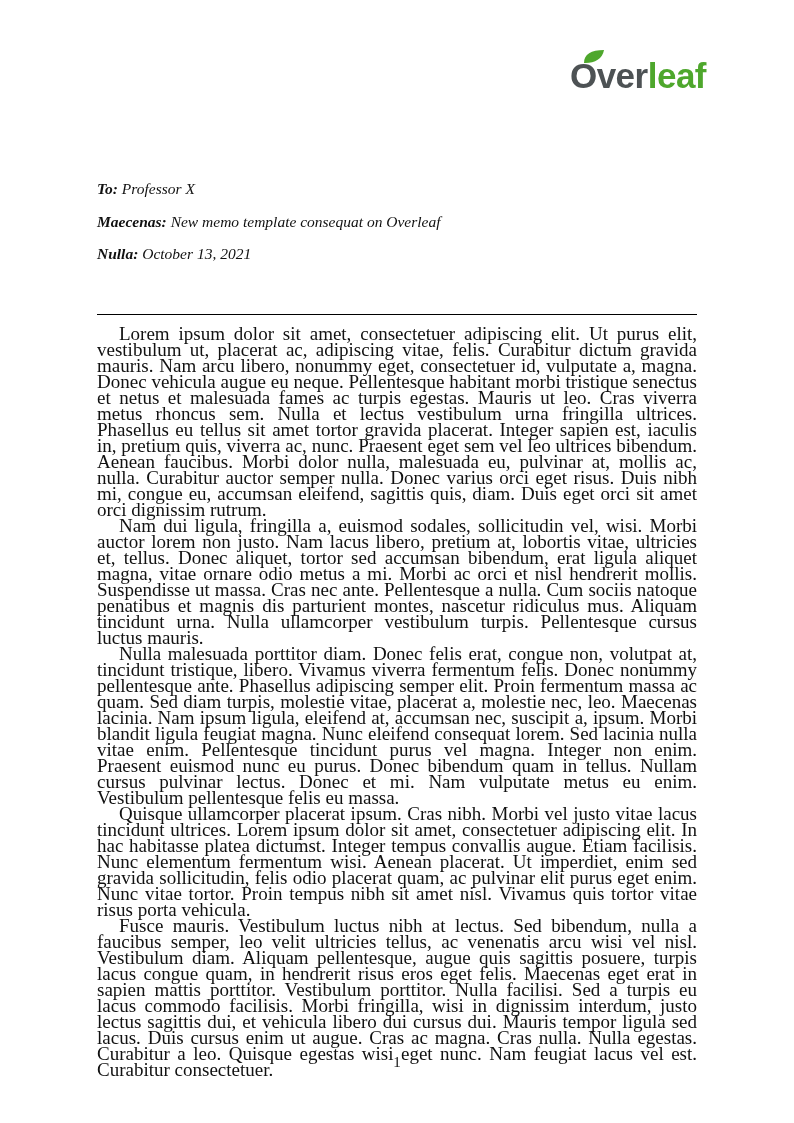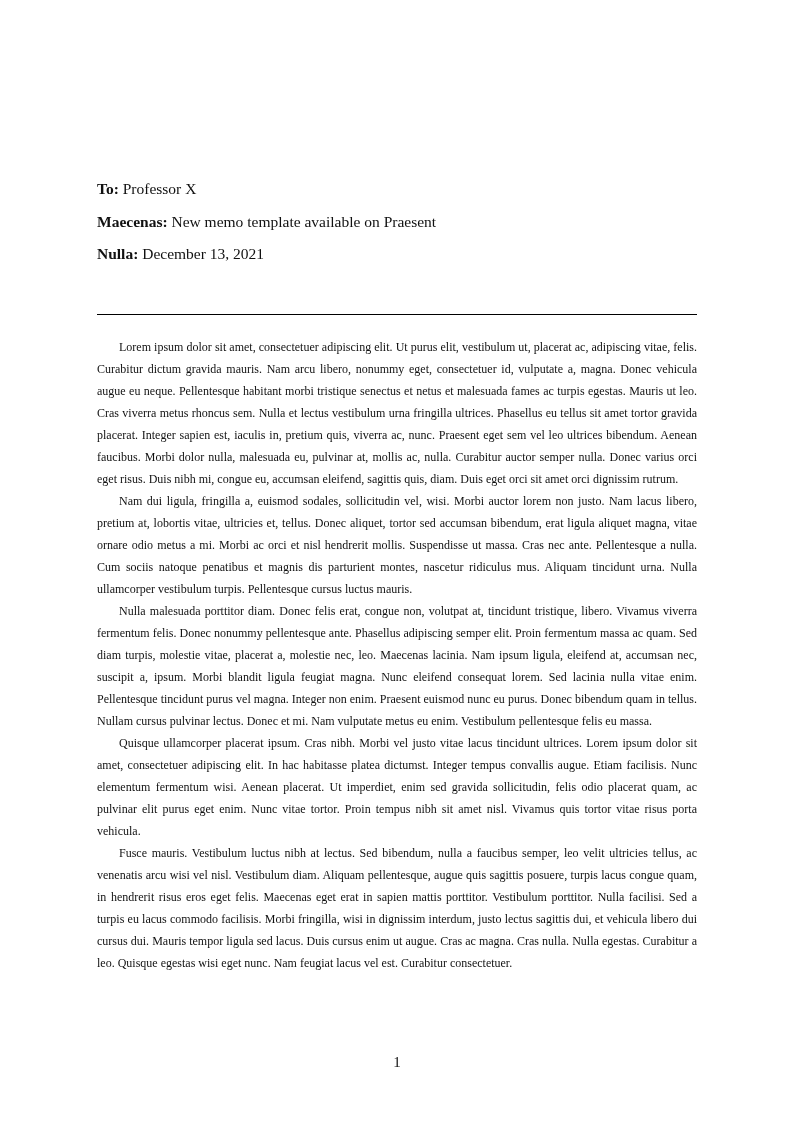--- a/index.html
+++ b/index.html
@@ -50,20 +50,21 @@
   .memo-header {
     position: absolute;
     top: 180px;
     left: 97px;
     width: 600px;
     font-size: 15.5px;
     line-height: 1.2;
   }
   .memo-field {
     margin: 0 0 14px 0;
+    font-style: italic;
   }
   .memo-label {
     font-weight: 700;
   }
   .memo-value {
     font-weight: 400;
   }
 
   
   .rule {
@@ -73,25 +74,25 @@
     width: 600px;
     height: 0;
     border: none;
     border-top: 1.7px solid #000000;
     margin: 0;
   }
 
   
   .body-text {
     position: absolute;
-    top: 336px;
+    top: 326px;
     left: 97px;
     width: 600px;
-    font-size: 12px;
-    line-height: 22px;
+    font-size: 19px;
+    line-height: 16px;
     text-align: justify;
     hyphens: auto;
     -webkit-hyphens: auto;
   }
   .body-text p {
     margin: 0;
     text-indent: 22px;
   }
 
   
@@ -102,33 +103,41 @@
     width: 100%;
     text-align: center;
     font-size: 15px;
   }
 </style>
 </head>
 <body>
 
 <div class="page">
 
+  <div class="logo">
+    <span class="logo-o-wrap">
+      <span class="logo-o">O</span>
+      <svg class="leaf-icon" width="22" height="15" viewBox="0 0 22 15" aria-hidden="true">
+        <path d="M1 14 C1 5 8 1 21 1 C19.5 10 11 14.5 1 14 Z" fill="currentColor"></path>
+      </svg>
+    </span><span class="logo-ver">ver</span><span class="logo-leaf-text">leaf</span>
+  </div>
 
   <div class="memo-header">
     <p class="memo-field">
       <span class="memo-label">To:</span>
       <span class="memo-value">Professor X</span>
     </p>
     <p class="memo-field">
       <span class="memo-label">Maecenas:</span>
-      <span class="memo-value">New memo template available on Praesent</span>
+      <span class="memo-value">New memo template consequat on Overleaf</span>
     </p>
     <p class="memo-field">
       <span class="memo-label">Nulla:</span>
-      <span class="memo-value">December 13, 2021</span>
+      <span class="memo-value">October 13, 2021</span>
     </p>
   </div>
 
   <hr class="rule">
 
   <div class="body-text">
     <p>Lorem ipsum dolor sit amet, consectetuer adipiscing elit. Ut purus elit, vestibulum ut, placerat ac, adipiscing vitae, felis. Curabitur dictum gravida mauris. Nam arcu libero, nonummy eget, consectetuer id, vulputate a, magna. Donec vehicula augue eu neque. Pellentesque habitant morbi tristique senectus et netus et malesuada fames ac turpis egestas. Mauris ut leo. Cras viverra metus rhoncus sem. Nulla et lectus vestibulum urna fringilla ultrices. Phasellus eu tellus sit amet tortor gravida placerat. Integer sapien est, iaculis in, pretium quis, viverra ac, nunc. Praesent eget sem vel leo ultrices bibendum. Aenean faucibus. Morbi dolor nulla, malesuada eu, pulvinar at, mollis ac, nulla. Curabitur auctor semper nulla. Donec varius orci eget risus. Duis nibh mi, congue eu, accumsan eleifend, sagittis quis, diam. Duis eget orci sit amet orci dignissim rutrum.</p>
     <p>Nam dui ligula, fringilla a, euismod sodales, sollicitudin vel, wisi. Morbi auctor lorem non justo. Nam lacus libero, pretium at, lobortis vitae, ultricies et, tellus. Donec aliquet, tortor sed accumsan bibendum, erat ligula aliquet magna, vitae ornare odio metus a mi. Morbi ac orci et nisl hendrerit mollis. Suspendisse ut massa. Cras nec ante. Pellentesque a nulla. Cum sociis natoque penatibus et magnis dis parturient montes, nascetur ridiculus mus. Aliquam tincidunt urna. Nulla ullamcorper vestibulum turpis. Pellentesque cursus luctus mauris.</p>
     <p>Nulla malesuada porttitor diam. Donec felis erat, congue non, volutpat at, tincidunt tristique, libero. Vivamus viverra fermentum felis. Donec nonummy pellentesque ante. Phasellus adipiscing semper elit. Proin fermentum massa ac quam. Sed diam turpis, molestie vitae, placerat a, molestie nec, leo. Maecenas lacinia. Nam ipsum ligula, eleifend at, accumsan nec, suscipit a, ipsum. Morbi blandit ligula feugiat magna. Nunc eleifend consequat lorem. Sed lacinia nulla vitae enim. Pellentesque tincidunt purus vel magna. Integer non enim. Praesent euismod nunc eu purus. Donec bibendum quam in tellus. Nullam cursus pulvinar lectus. Donec et mi. Nam vulputate metus eu enim. Vestibulum pellentesque felis eu massa.</p>
     <p>Quisque ullamcorper placerat ipsum. Cras nibh. Morbi vel justo vitae lacus tincidunt ultrices. Lorem ipsum dolor sit amet, consectetuer adipiscing elit. In hac habitasse platea dictumst. Integer tempus convallis augue. Etiam facilisis. Nunc elementum fermentum wisi. Aenean placerat. Ut imperdiet, enim sed gravida sollicitudin, felis odio placerat quam, ac pulvinar elit purus eget enim. Nunc vitae tortor. Proin tempus nibh sit amet nisl. Vivamus quis tortor vitae risus porta vehicula.</p>

